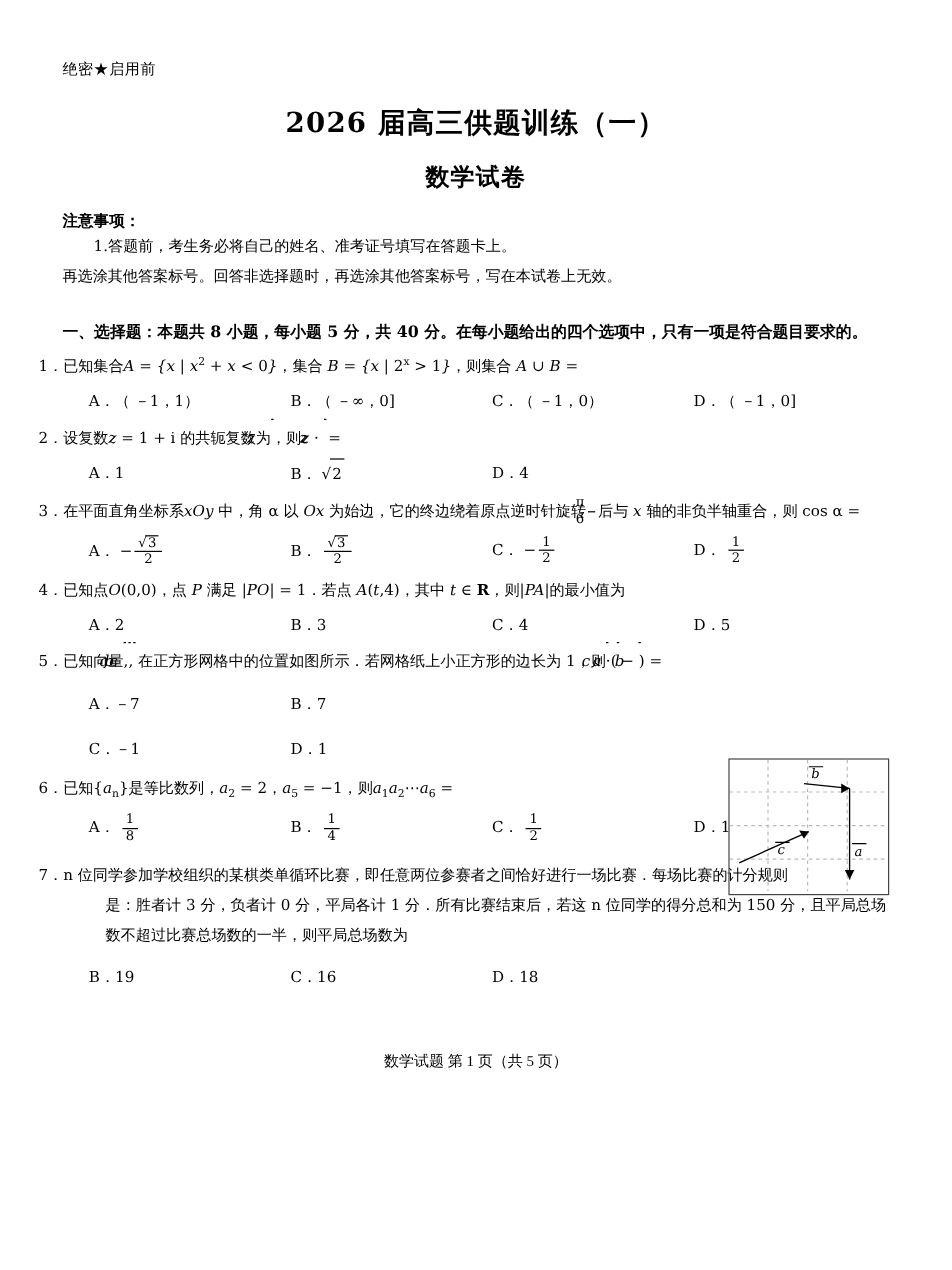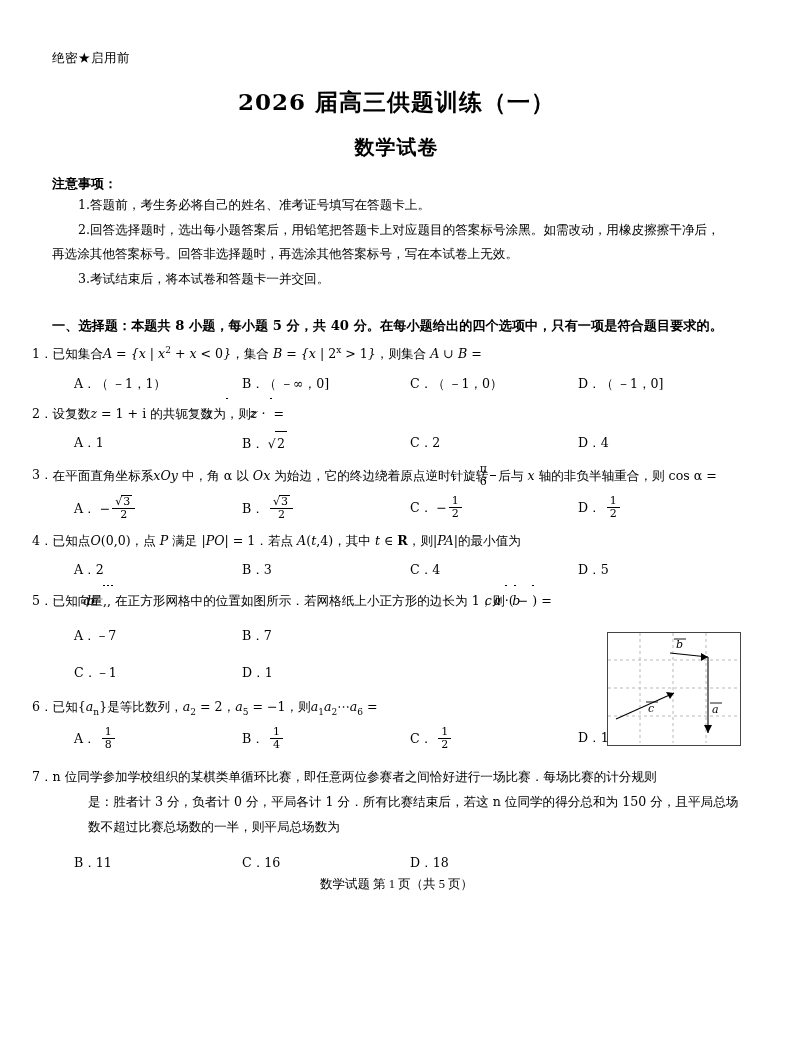--- a/index.html
+++ b/index.html
@@ -140,23 +140,21 @@
 
 <div class="page">
 
   <div class="secret">绝密★启用前</div>
 
   <div class="title-main">2026 届高三供题训练（一）</div>
   <div class="title-sub">数学试卷</div>
 
   <div class="notice-head">注意事项：</div>
   <div class="notice-line indent2">1.答题前，考生务必将自己的姓名、准考证号填写在答题卡上。</div>
-  <div class="notice-line indent2">2.回答选择题时，选出每小题答案后，用铅笔把答题卡上对应题目的答案标号涂黑。如需改动，用橡皮擦擦干净后，</div>
   <div class="notice-line indent0">再选涂其他答案标号。回答非选择题时，再选涂其他答案标号，写在本试卷上无效。</div>
-  <div class="notice-line indent2">3.考试结束后，将本试卷和答题卡一并交回。</div>
 
   <div class="section-head">
     <span>一、选择题：</span><span>本题共 8 小题，每小题 5 分，共 40 分。在每小题给出的四个选项中，只有一项是符合题目要求的。</span>
   </div>
 
   <div class="q">
     <div class="q-body">
       <span class="num">1．</span>已知集合<span class="ital">A</span> = <span class="ital">{x</span> | <span class="ital">x</span><span class="sup">2</span> + <span class="ital">x</span> &lt; 0<span class="ital">}</span>，集合 <span class="ital">B</span> = <span class="ital">{x</span> | 2<span class="sup">x</span> &gt; 1<span class="ital">}</span>，则集合 <span class="ital">A</span> ∪ <span class="ital">B</span> =
     </div>
     <div class="opts">
@@ -167,21 +165,20 @@
     </div>
   </div>
 
   <div class="q">
     <div class="q-body">
       <span class="num">2．</span>设复数<span class="ital">z</span> = 1 + i 的共轭复数为<span class="vec" style="font-style:italic">z</span>，则<span class="ital">z</span> · <span class="vec" style="font-style:italic">z</span> =
     </div>
     <div class="opts">
       <div><span>A．</span><span>1</span></div>
       <div><span>B．</span>&nbsp;√<span class="sqrt">2</span></div>
-      <div><span>C．</span><span>2</span></div>
       <div><span>D．</span><span>4</span></div>
     </div>
   </div>
 
   <div class="q">
     <div class="q-body">
       <span class="num">3．</span>在平面直角坐标系<span class="ital">xOy</span> 中，角 α 以 <span class="ital">Ox</span> 为始边，它的终边绕着原点逆时针旋转<span class="frac"><span class="n">π</span><span class="d">6</span></span>后与 <span class="ital">x</span> 轴的非负半轴重合，则 cos α =
     </div>
     <div class="opts">
       <div><span>A．</span>&nbsp;−<span class="frac"><span class="n">√<span class="sqrt">3</span></span><span class="d">2</span></span></div>
@@ -233,21 +230,21 @@
     <div class="q-body">
       <span class="num">7．</span><span>n 位同学参加学校组织的某棋类单循环比赛，即任意两位参赛者之间恰好进行一场比赛．每场比赛的计分规则</span>
     </div>
     <div class="q7">
         <span class="cont">是：胜者计 3 分，负者计 0 分，平局各计 1 分．所有比赛结束后，若这 n 位同学的得分总和为 150 分，且平局总场</span>
       </div>
     <div class="q7">
         <span class="cont">数不超过比赛总场数的一半，则平局总场数为</span>
       </div>
     <div class="opts" style="margin-top:10px">
-      <div><span>B．</span><span>11</span></div>
+      <div><span>B．</span><span>19</span></div>
       <div><span>C．</span><span>16</span></div>
       <div><span>D．</span><span>18</span></div>
     </div>
   </div>
 
   <div class="figure">
     <svg width="130" height="110" viewBox="0 0 130 110">
       <g stroke="#b9b9b9" stroke-width="1" stroke-dasharray="3,3">
         <line x1="0" y1="27" x2="130" y2="27"></line>
         <line x1="0" y1="55" x2="130" y2="55"></line>

